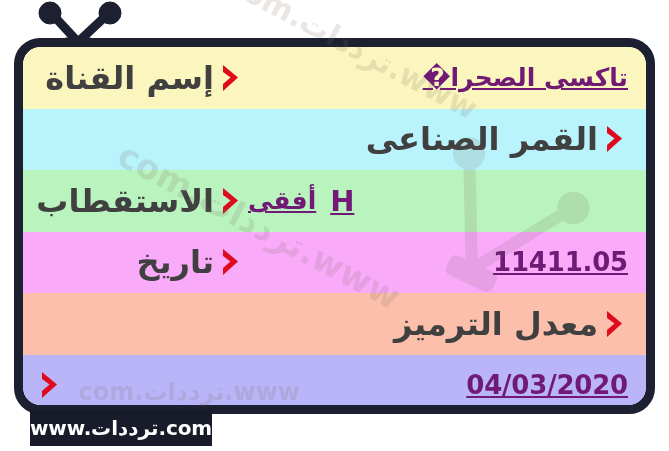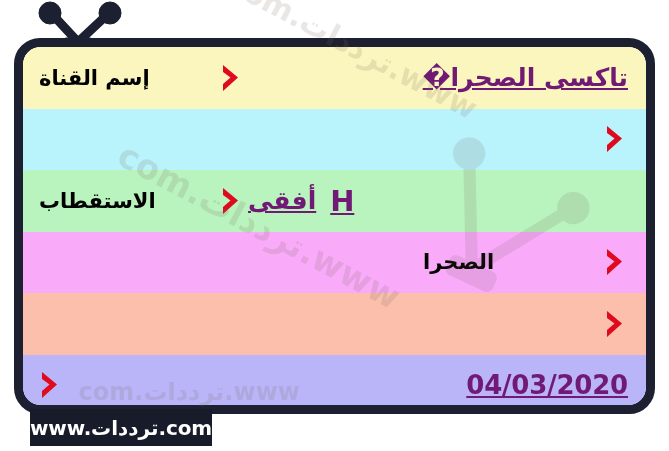--- a/index.html
+++ b/index.html
@@ -51,28 +51,28 @@
     display: flex;
     flex-direction: row;
     align-items: center;
     box-sizing: border-box;
     padding: 0 14px 0 10px;
     overflow: hidden;
   }
 
   .row-label {
     font-weight: bold;
-    font-size: 21px;
-    color: #000000;
+    font-size: 32px;
+    color: #404040;
     white-space: nowrap;
     direction: rtl;
     letter-spacing: -0.3px;
     flex: 0 0 auto;
     width: 175px;
-    text-align: left;
+    text-align: right;
     padding-left: 6px;
   }
 
   .chev {
     flex: 0 0 auto;
     width: 34px;
     display: flex;
     align-items: center;
     justify-content: center;
   }
@@ -172,50 +172,53 @@
       </div>
       <div class="row-label">إسم القناة</div>
     </div>
 
     <div class="row" style="background:#b9f3fb">
       <div class="chev">
         <svg width="22" height="30" viewBox="0 0 22 30">
             <path d="M3 2 L18 14.5 L3 28 L3 21 L10.5 14.5 L3 9 Z" fill="#e00a1e"></path>
           </svg>
       </div>
+      <div class="row-label">القمر الصناعى</div>
     </div>
 
     <div class="row" style="background:#b9f3bd">
       <div class="row-value pol-wrap">
         <span>أفقى</span>
         <span class="pol-letter">H</span>
       </div>
       <div class="chev">
         <svg width="22" height="30" viewBox="0 0 22 30">
             <path d="M3 2 L18 14.5 L3 28 L3 21 L10.5 14.5 L3 9 Z" fill="#e00a1e"></path>
           </svg>
       </div>
       <div class="row-label">الاستقطاب</div>
     </div>
 
     <div class="row" style="background:#f9aaf9">
-      <div class="chev">
-        <svg width="22" height="30" viewBox="0 0 22 30">
-            <path d="M3 2 L18 14.5 L3 28 L3 21 L10.5 14.5 L3 9 Z" fill="#e00a1e"></path>
-          </svg>
-      </div>
-      <div class="row-label">الصحرا</div>
+      <div class="row-value num">11411.05</div>
+      <div class="chev">
+        <svg width="22" height="30" viewBox="0 0 22 30">
+            <path d="M3 2 L18 14.5 L3 28 L3 21 L10.5 14.5 L3 9 Z" fill="#e00a1e"></path>
+          </svg>
+      </div>
+      <div class="row-label">تاريخ</div>
     </div>
 
     <div class="row" style="background:#fbbfab">
       <div class="chev">
         <svg width="22" height="30" viewBox="0 0 22 30">
             <path d="M3 2 L18 14.5 L3 28 L3 21 L10.5 14.5 L3 9 Z" fill="#e00a1e"></path>
           </svg>
       </div>
+      <div class="row-label">معدل الترميز</div>
     </div>
 
     <div class="row" style="background:#b9b5f8">
       <div class="row-value num">04/03/2020</div>
       <div class="chev">
         <svg width="22" height="30" viewBox="0 0 22 30">
             <path d="M3 2 L18 14.5 L3 28 L3 21 L10.5 14.5 L3 9 Z" fill="#e00a1e"></path>
           </svg>
       </div>
     </div>

